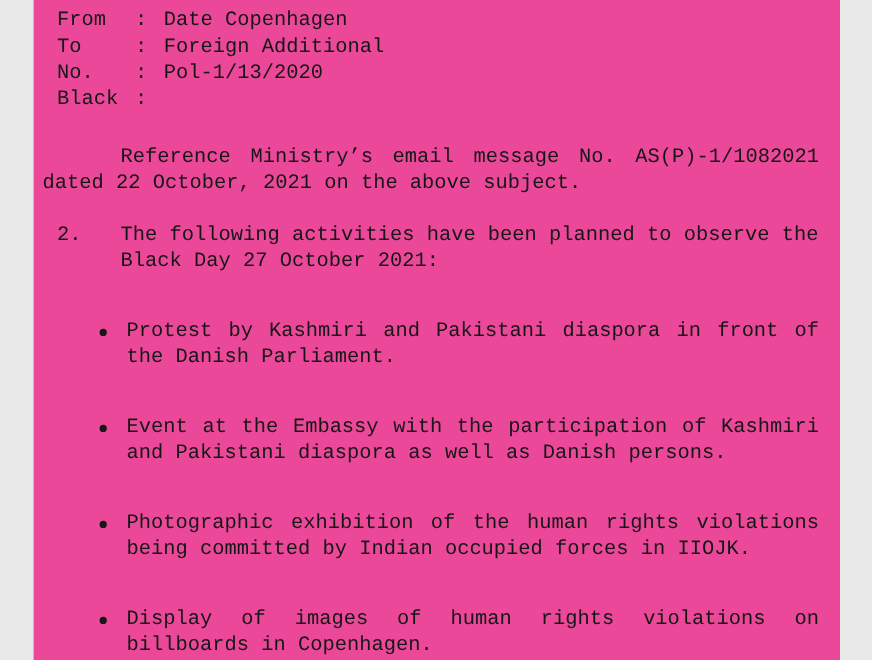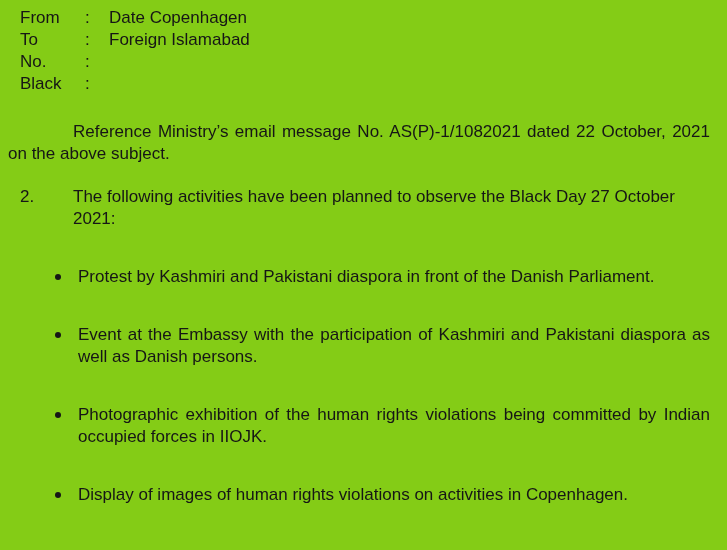--- a/index.html
+++ b/index.html
@@ -2,26 +2,26 @@
 <html><head>
 <meta charset="utf-8">
 <style>
   html, body {
     margin: 0;
     padding: 0;
     background: #e9e9e9;
   }
   .page {
     position: relative;
-    width: 727px;
+    width: 672px;
     height: 550px;
     margin: 0 auto;
-    background: #84cc16;
+    background: #ec4899;
     color: #161616;
-    font-family: Liberation Sans, sans-serif;
+    font-family: Liberation Mono, monospace;
     font-size: 17px;
     line-height: 22px;
     box-sizing: border-box;
     padding: 7px 17px 0 8px;
     overflow: hidden;
   }
 
   
   .kv-block {
     margin-left: 12px;
@@ -101,25 +101,26 @@
 
   <div class="kv-block">
     <div class="kv-row">
       <span class="kv-label">From</span>
       <span class="kv-colon">:</span>
       <span class="kv-value">Date Copenhagen</span>
     </div>
     <div class="kv-row">
       <span class="kv-label">To</span>
       <span class="kv-colon">:</span>
-      <span class="kv-value">Foreign Islamabad</span>
+      <span class="kv-value">Foreign Additional</span>
     </div>
     <div class="kv-row">
       <span class="kv-label">No.</span>
       <span class="kv-colon">:</span>
+      <span class="kv-value">Pol-1/13/2020</span>
     </div>
     <div class="kv-row">
       <span class="kv-label">Black</span>
       <span class="kv-colon">:</span>
     </div>
   </div>
 
 
 
   <p class="para-ref">Reference Ministry’s email message No. AS(P)-1/1082021 dated 22 October, 2021 on the above subject.</p>
@@ -137,17 +138,17 @@
     <li>
       <span class="bullet-dot"></span>
       <span>Event at the Embassy with the participation of Kashmiri and Pakistani diaspora as well as Danish persons.</span>
     </li>
     <li>
       <span class="bullet-dot"></span>
       <span>Photographic exhibition of the human rights violations being committed by Indian occupied forces in IIOJK.</span>
     </li>
     <li>
       <span class="bullet-dot"></span>
-      <span>Display of images of human rights violations on activities in Copenhagen.</span>
+      <span>Display of images of human rights violations on billboards in Copenhagen.</span>
     </li>
   </ul>
 
 </div>
 
 </body></html>

